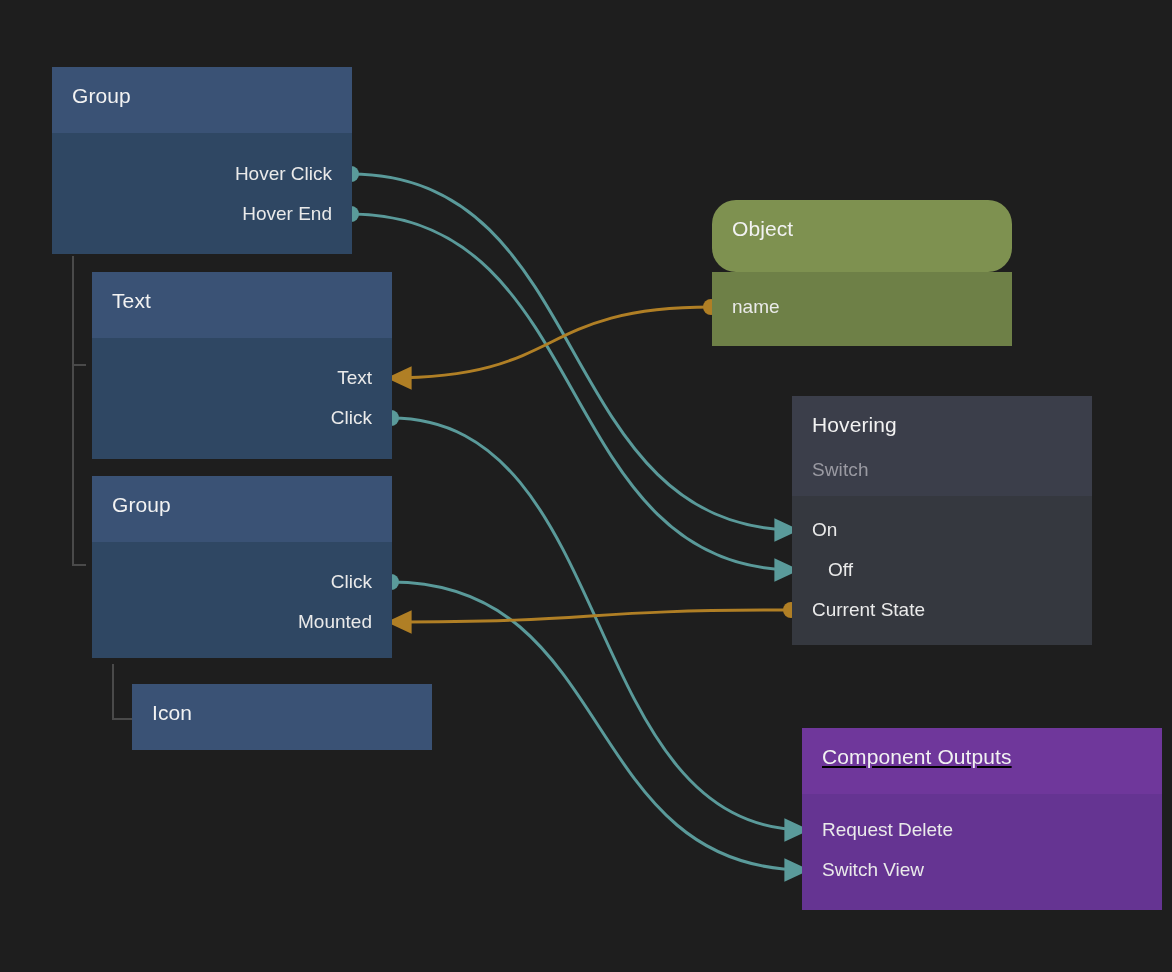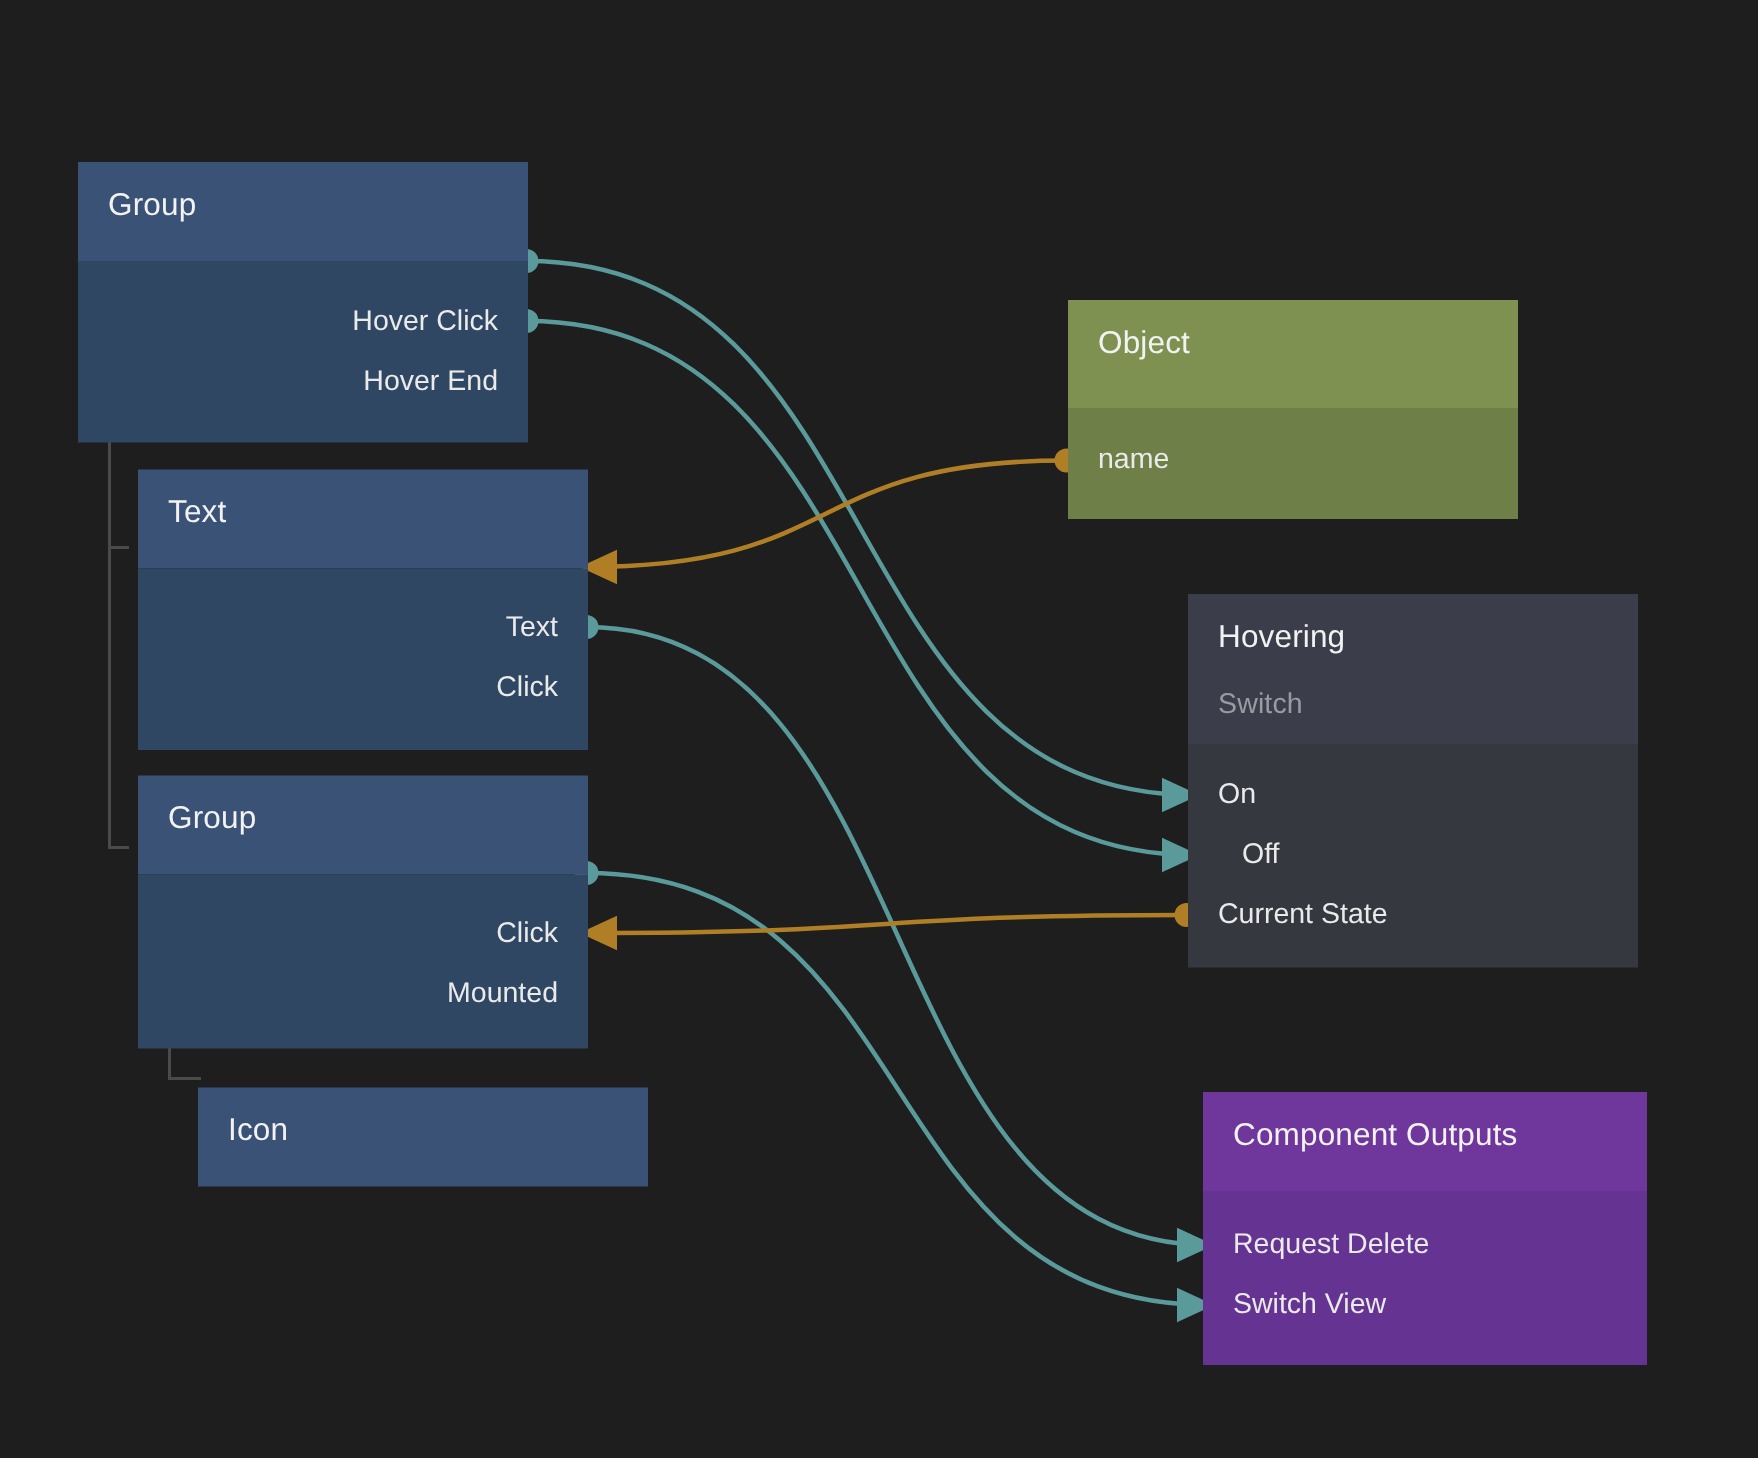--- a/index.html
+++ b/index.html
@@ -12,21 +12,21 @@
   #canvas{position:absolute;inset:0;width:1172px;height:972px;}
   svg.links{position:absolute;left:0;top:0;width:1172px;height:972px;pointer-events:none;}
 
   .node{position:absolute;box-sizing:border-box;}
   .node .hdr{box-sizing:border-box;padding:16px 20px 14px 20px;}
   .node .body{box-sizing:border-box;position:relative;}
   .node .title{font-size:21px;line-height:26px;color:#f2f2f2;letter-spacing:.1px;}
   .node .subtitle{font-size:19px;line-height:24px;color:#9a9aa2;letter-spacing:.1px;margin-top:20px;}
 
   
-  .n-blue .hdr{background:#3a5275;margin-top:41px;}
+  .n-blue .hdr{background:#3a5275;}
   .n-blue .body{background:#2f4763;}
   
   .n-green .hdr{background:#7e9150;}
   .n-green .body{background:#6e8047;}
   
   .n-dark .hdr{background:#3b3e4a;}
   .n-dark .body{background:#35384333;background-color:#35383f;}
   
   .n-purple .hdr{background:#6f379b;}
   .n-purple .body{background:#653492;}
@@ -105,39 +105,39 @@
           <div class="port out" style="top: 69px;">Mounted</div>
         </div>
       </div>
       <div class="node n-blue" style="left: 132px; top: 684px; width: 300px; height: 84px;">
         <div class="hdr" style="height: 66px;">
           <div class="title">Icon</div>
         </div>
         <div class="body" style="height: 0px;"></div>
       </div>
       <div class="node n-green" style="left: 712px; top: 200px; width: 300px; height: 146px;">
-        <div class="hdr" style="height: 72px;">
+        <div class="hdr" style="height: 72px; border-radius: 24px;">
           <div class="title">Object</div>
         </div>
         <div class="body" style="height: 74px;">
           <div class="port in" style="top: 24px;">name</div>
         </div>
       </div>
       <div class="node n-dark" style="left: 792px; top: 396px; width: 300px; height: 249px;">
         <div class="hdr" style="height: 100px;">
           <div class="title">Hovering</div>
           <div class="subtitle">Switch</div>
         </div>
         <div class="body" style="height: 149px;">
           <div class="port in" style="top: 23px;">On</div>
           <div class="port in" style="top: 63px; margin-left: 16px;">Off</div>
           <div class="port in" style="top: 103px;">Current State</div>
         </div>
       </div>
-      <div class="node n-purple" style="left: 802px; top: 728px; width: 296px; height: 182px;">
+      <div class="node n-purple" style="left: 802px; top: 728px; width: 360px; height: 182px; text-decoration: underline;">
         <div class="hdr" style="height: 66px;">
           <div class="title">Component Outputs</div>
         </div>
         <div class="body" style="height: 116px;">
           <div class="port in" style="top: 25px;">Request Delete</div>
           <div class="port in" style="top: 65px;">Switch View</div>
         </div>
       </div>
     </div>
 </div>

